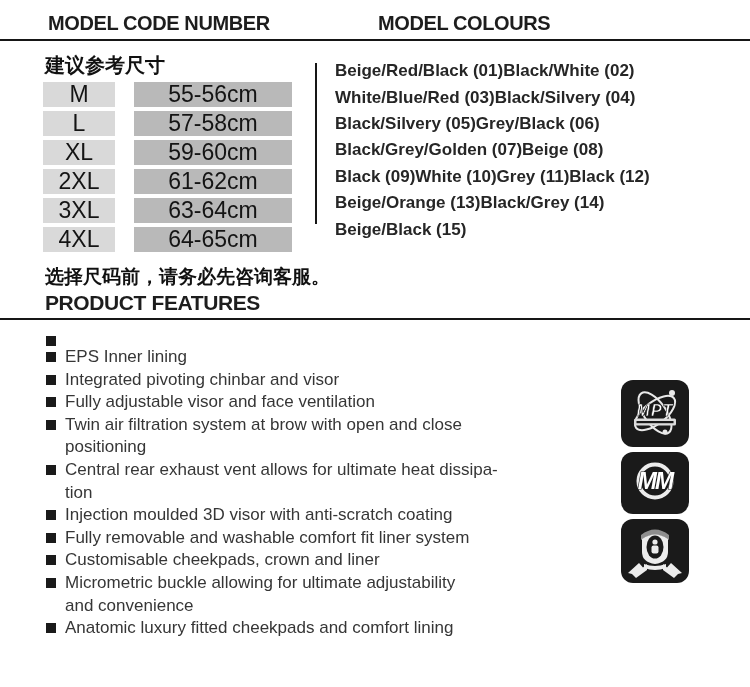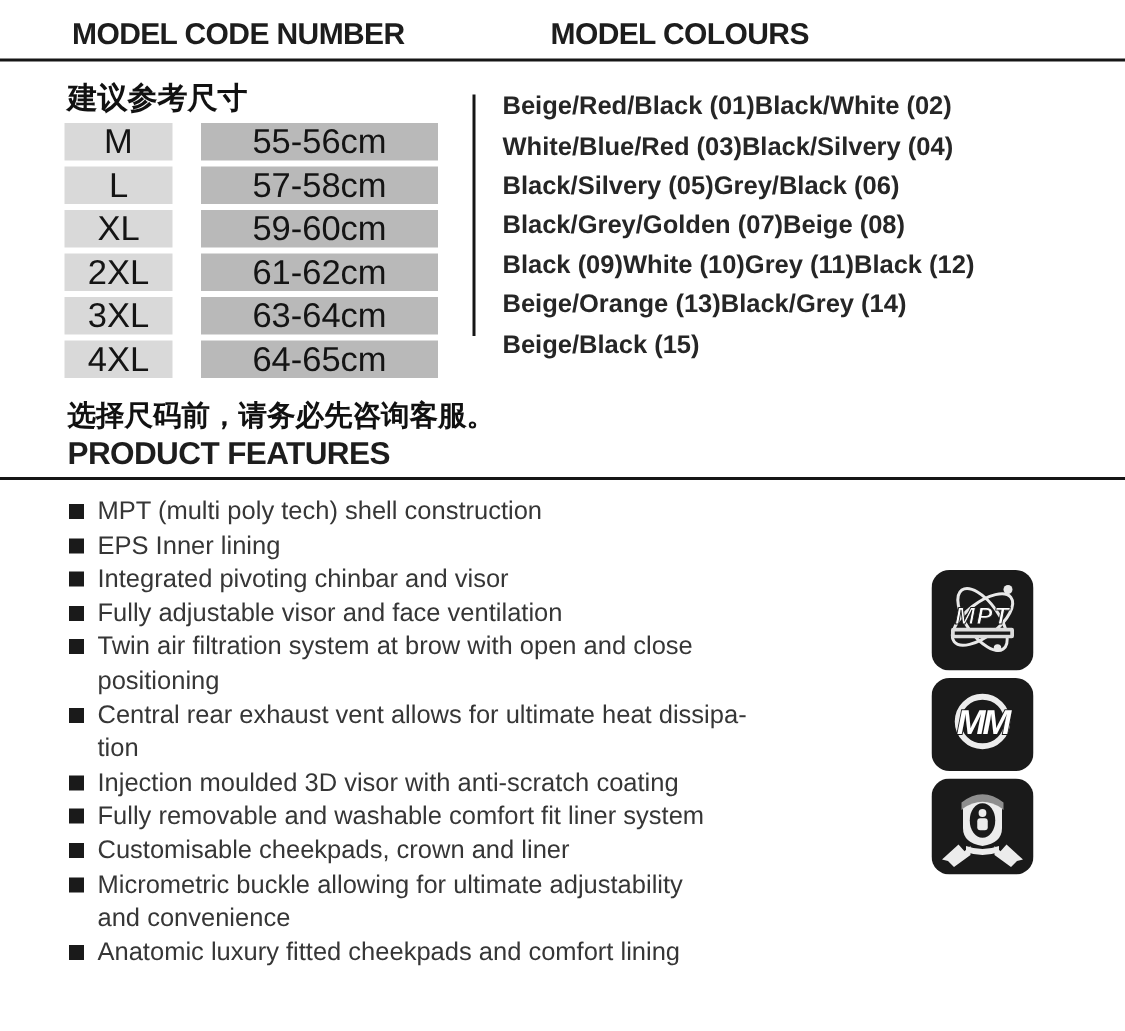--- a/index.html
+++ b/index.html
@@ -4,21 +4,21 @@
 <style>
   html,body { margin:0; padding:0; background:#ffffff; }
   .page {
     position:relative; width:750px; height:687px; background:#ffffff;
     font-family:"Liberation Sans", sans-serif; color:#1d1d1d; overflow:hidden;
   }
   
   .hdr { position:absolute; top:12px; font-size:20px; font-weight:bold;
          letter-spacing:-0.4px; color:#1d1d1d; white-space:nowrap;text-align:right; }
   .hdr-left  { left:48px; }
-  .hdr-right { left:367px; }
+  .hdr-right { left:378px; }
   .rule { position:absolute; left:0; width:750px; height:2px; background:#161616; }
   .rule-1 { top:39px; }
   .rule-2 { top:318px; }
 
   
   .size-title { position:absolute; left:45px; top:52px; font-size:20px;
                 font-weight:bold; color:#111; white-space:nowrap; }
   .size-table { position:absolute; left:43px; top:82px; display:flex;
                 flex-direction:column; gap:4px; }
   .size-row { display:flex; gap:19px; }
@@ -126,23 +126,20 @@
     </div>
   </div>
 
   <div class="note-cn">选择尺码前，请务必先咨询客服。</div>
   <div class="pf-title">PRODUCT FEATURES</div>
   <div class="rule rule-2"></div>
 
   <div class="features">
     <div class="feature">
       <span class="bullet"></span>
-      <span class="ftext">
-          <span class="fline">MPT (multi poly tech) shell construction</span>
-        </span>
     </div>
     <div class="feature">
       <span class="bullet"></span>
       <span class="ftext">
           <span class="fline">EPS Inner lining</span>
         </span>
     </div>
     <div class="feature">
       <span class="bullet"></span>
       <span class="ftext">

